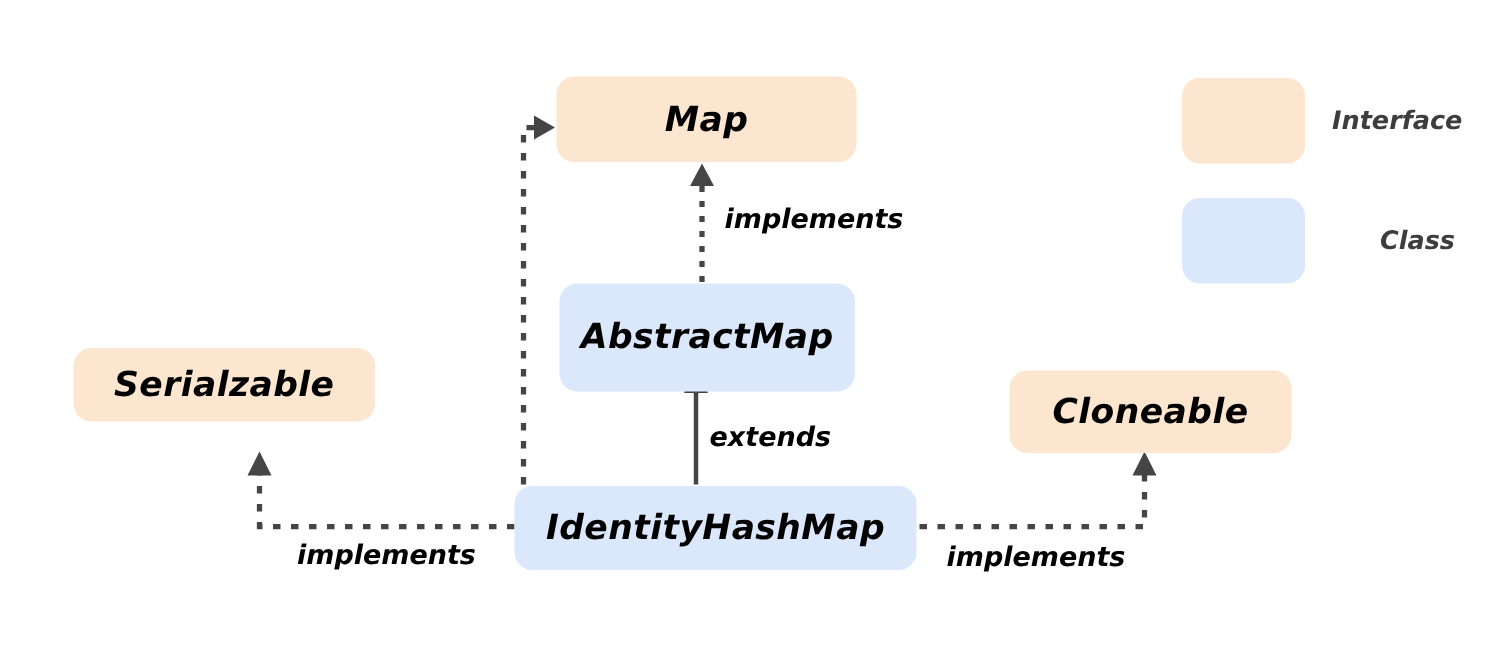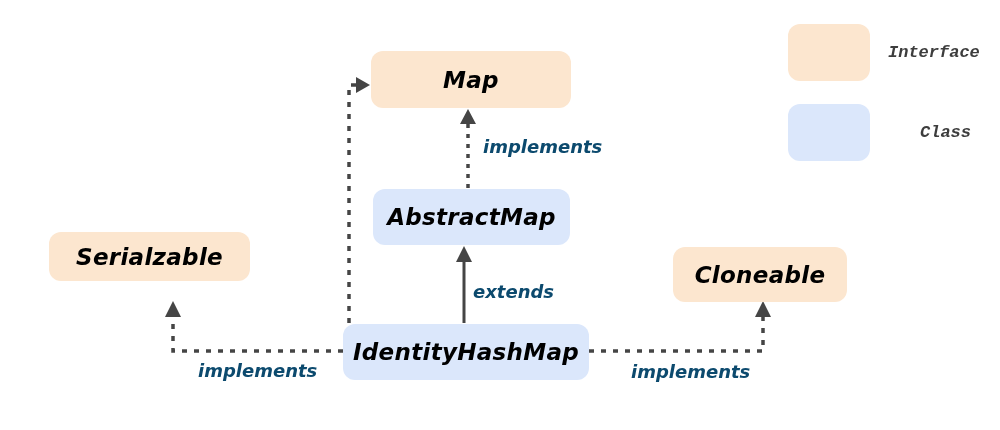--- a/index.html
+++ b/index.html
@@ -24,39 +24,39 @@
     display: flex;
     align-items: center;
     justify-content: center;
     font-style: italic;
     font-weight: bold;
     font-size: 23px;
     color: #000000;
     letter-spacing: 0.3px;
   }
   #node-map             { left: 371px; top: 51px;  width: 200px; height: 57px; }
-  #node-abstractmap     { left: 373px; top: 189px; width: 197px; height: 56px; }
-  #node-identityhashmap { left: 343px; top: 324px; width: 246px; height: 56px; }
+  #node-abstractmap     { left: 373px; top: 189px; width: 197px; height: 72px; }
+  #node-identityhashmap { left: 343px; top: 324px; width: 268px; height: 56px; }
   #node-serialzable     { left: 49px;  top: 232px; width: 201px; height: 49px; }
-  #node-cloneable       { left: 673px; top: 247px; width: 174px; height: 55px; }
+  #node-cloneable       { left: 673px; top: 247px; width: 188px; height: 55px; }
 
   .edge-label {
     position: absolute;
     font-style: italic;
     font-weight: bold;
     font-size: 18px;
-    color: #0c4a6e;
+    color: #000000;
     white-space: nowrap;
   }
   #lbl-implements-top   { left: 483px; top: 136px; }
   #lbl-extends          { left: 473px; top: 281px; }
   #lbl-implements-left  { left: 198px; top: 360px; }
   #lbl-implements-right { left: 631px; top: 361px; }
 
-  #legend { position: absolute; left: 788px; top: 24px; font-family: Liberation Mono, monospace; }
+  #legend { position: absolute; left: 788px; top: 52px; }
   .legend-row { display: flex; align-items: center; }
   .legend-row + .legend-row { margin-top: 23px; gap: 32px; }
   .legend-swatch {
     width: 82px;
     height: 57px;
     border-radius: 12px;
     flex: 0 0 auto;
   }
   .legend-label {
     margin-left: 18px;

